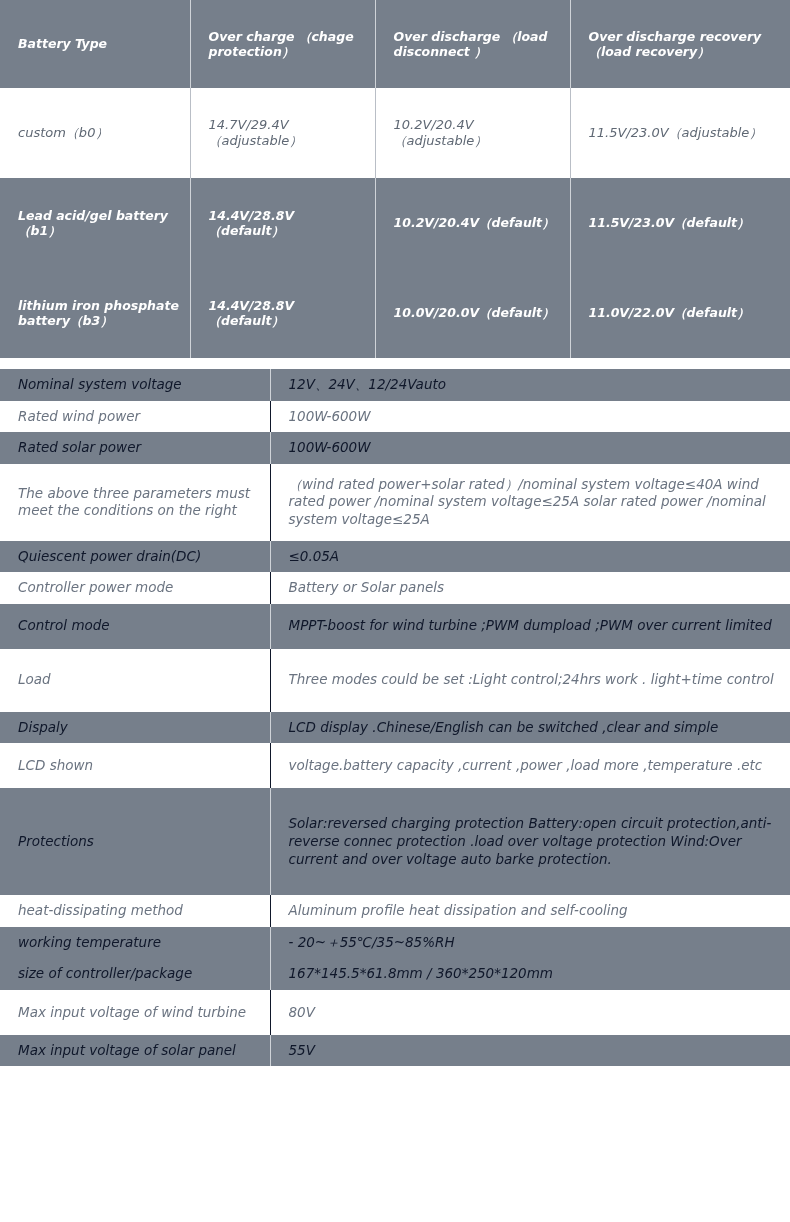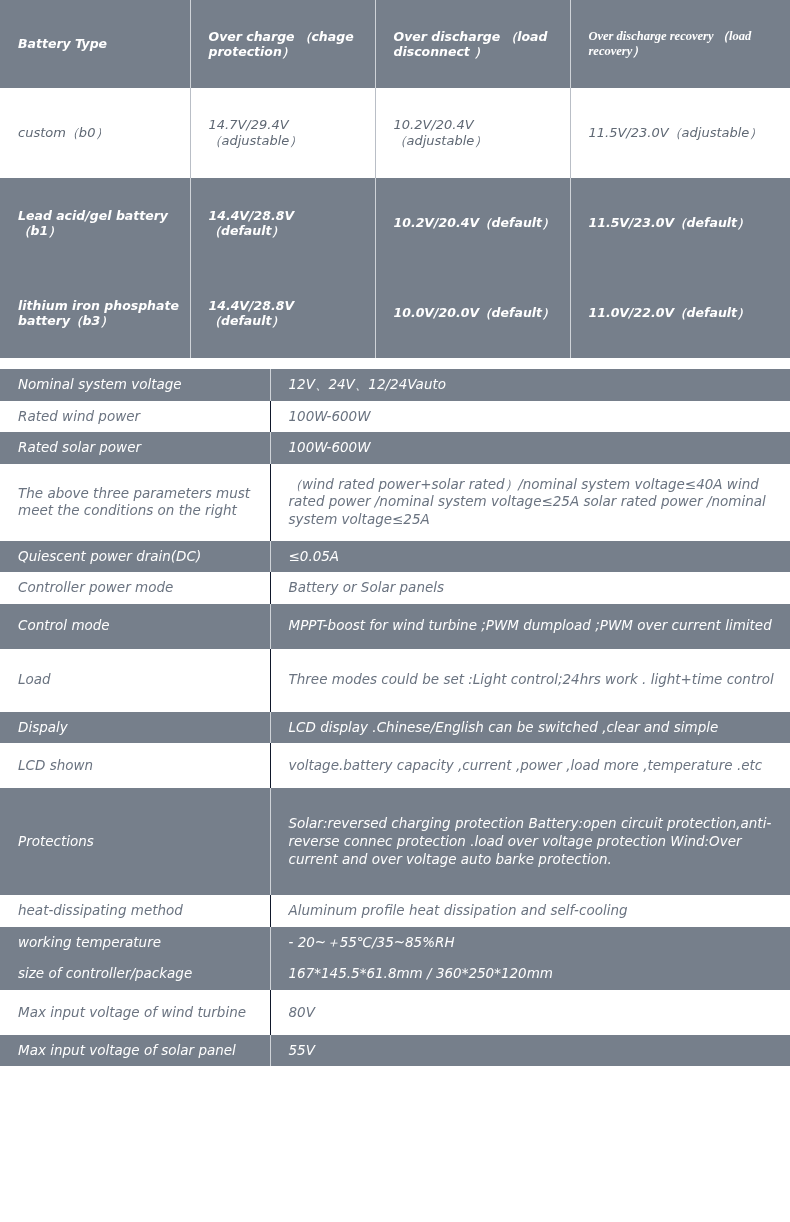--- a/index.html
+++ b/index.html
@@ -34,21 +34,21 @@
   }
   #battery-table th {
     text-align: left;
     font-weight: bold;
     font-size: 12.5px;
     color: #ffffff;
     background: #767f8b;
     height: 72px;
     border-right: 1px solid #cfd3d8;
   }
-  #battery-table th:last-child { border-right: none; font-family: Liberation Serif, serif; }
+  #battery-table th:last-child { border-right: none; }
 
   #battery-table tr.row-gray td {
     background: #767f8b;
     color: #ffffff;
     font-weight: bold;
     font-size: 12.5px;
     border-right: 1px solid #cfd3d8;
   }
   #battery-table tr.row-gray td:last-child { border-right: none; margin-top: 45px; }
 
@@ -77,21 +77,21 @@
   
   #spec-table td {
     vertical-align: middle;
     padding: 7px 10px 7px 18px;
     font-style: italic;
     line-height: 1.30;
     font-size: 13.5px;
   }
   #spec-table tr.row-gray td {
     background: #767f8b;
-    color: #ffffff;
+    color: #0f172a;
     border-right: 1px solid #cfd3d8;
   }
   #spec-table tr.row-gray td:last-child { border-right: none; }
   #spec-table tr.row-white td {
     background: #ffffff;
     color: #6a7380;
     border-right: 1px solid #0f172a;
   }
   #spec-table tr.row-white td:last-child { border-right: none; }
 

